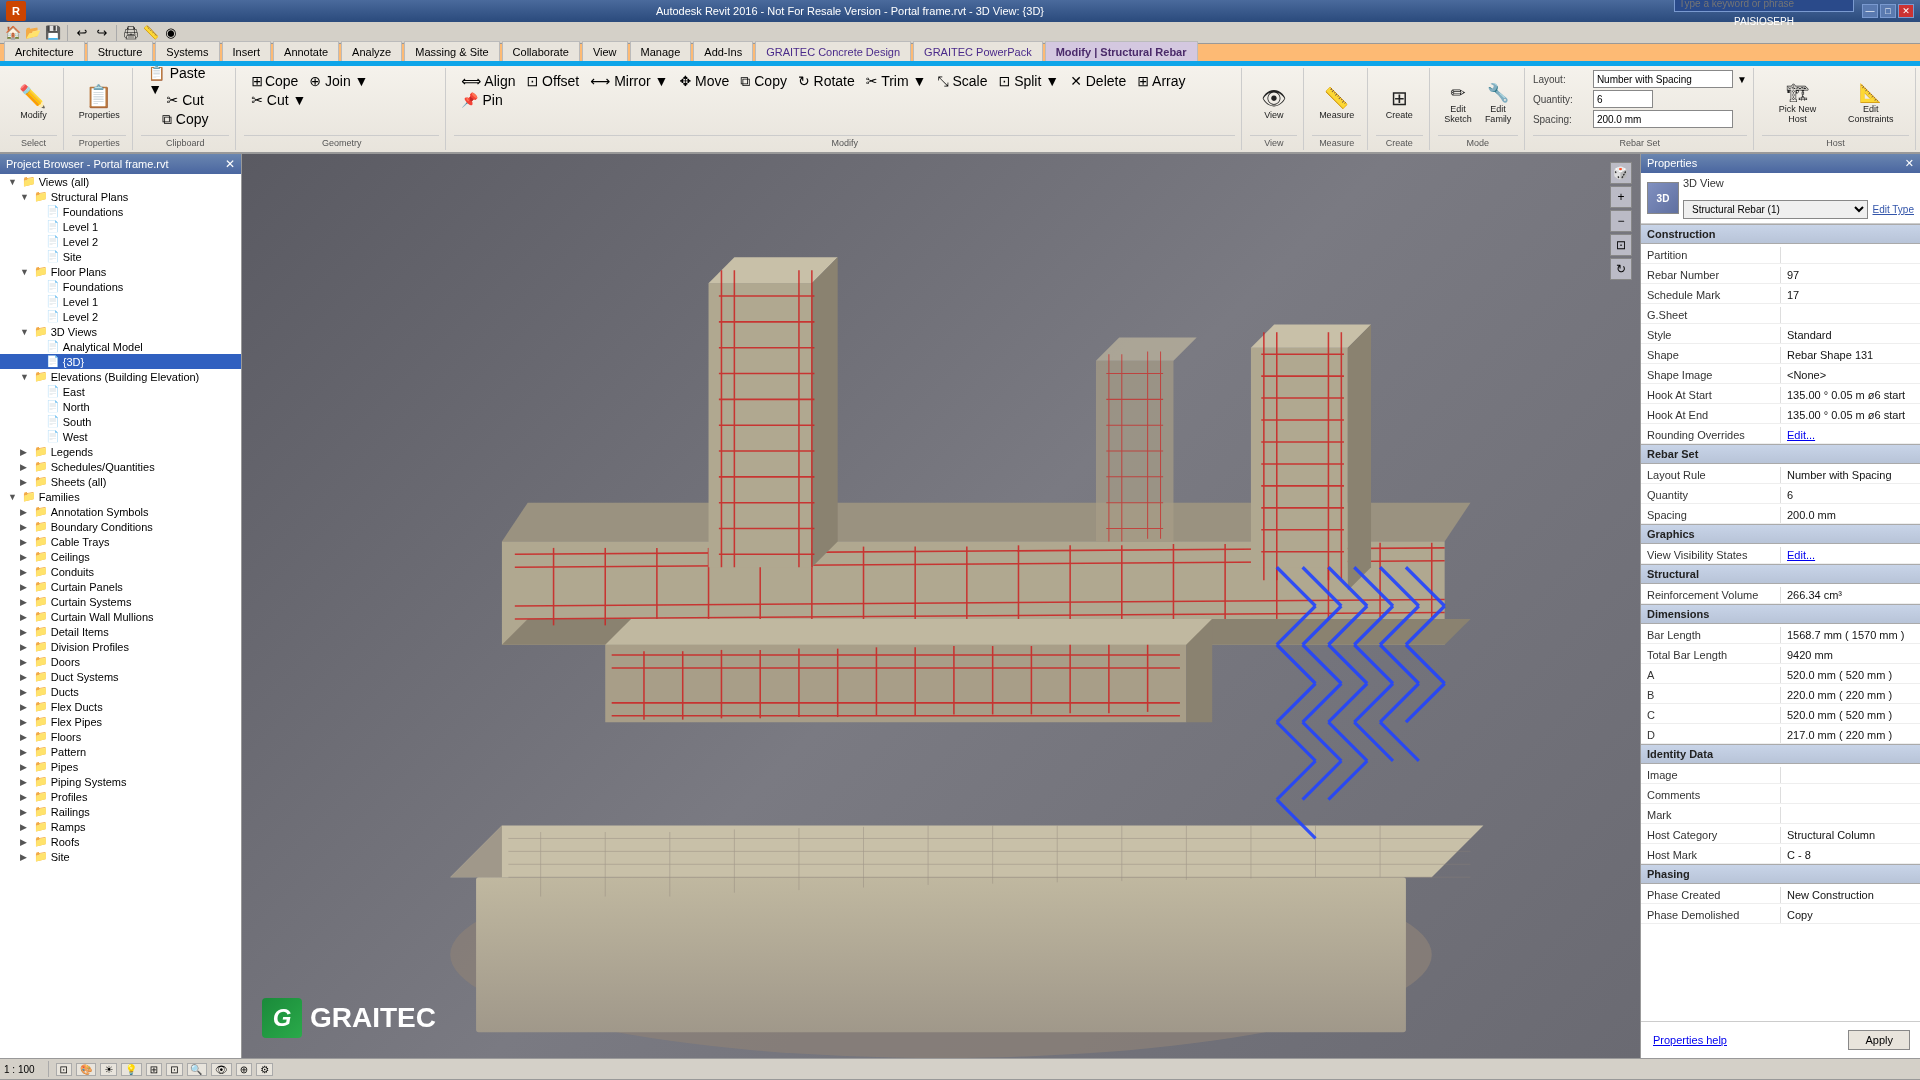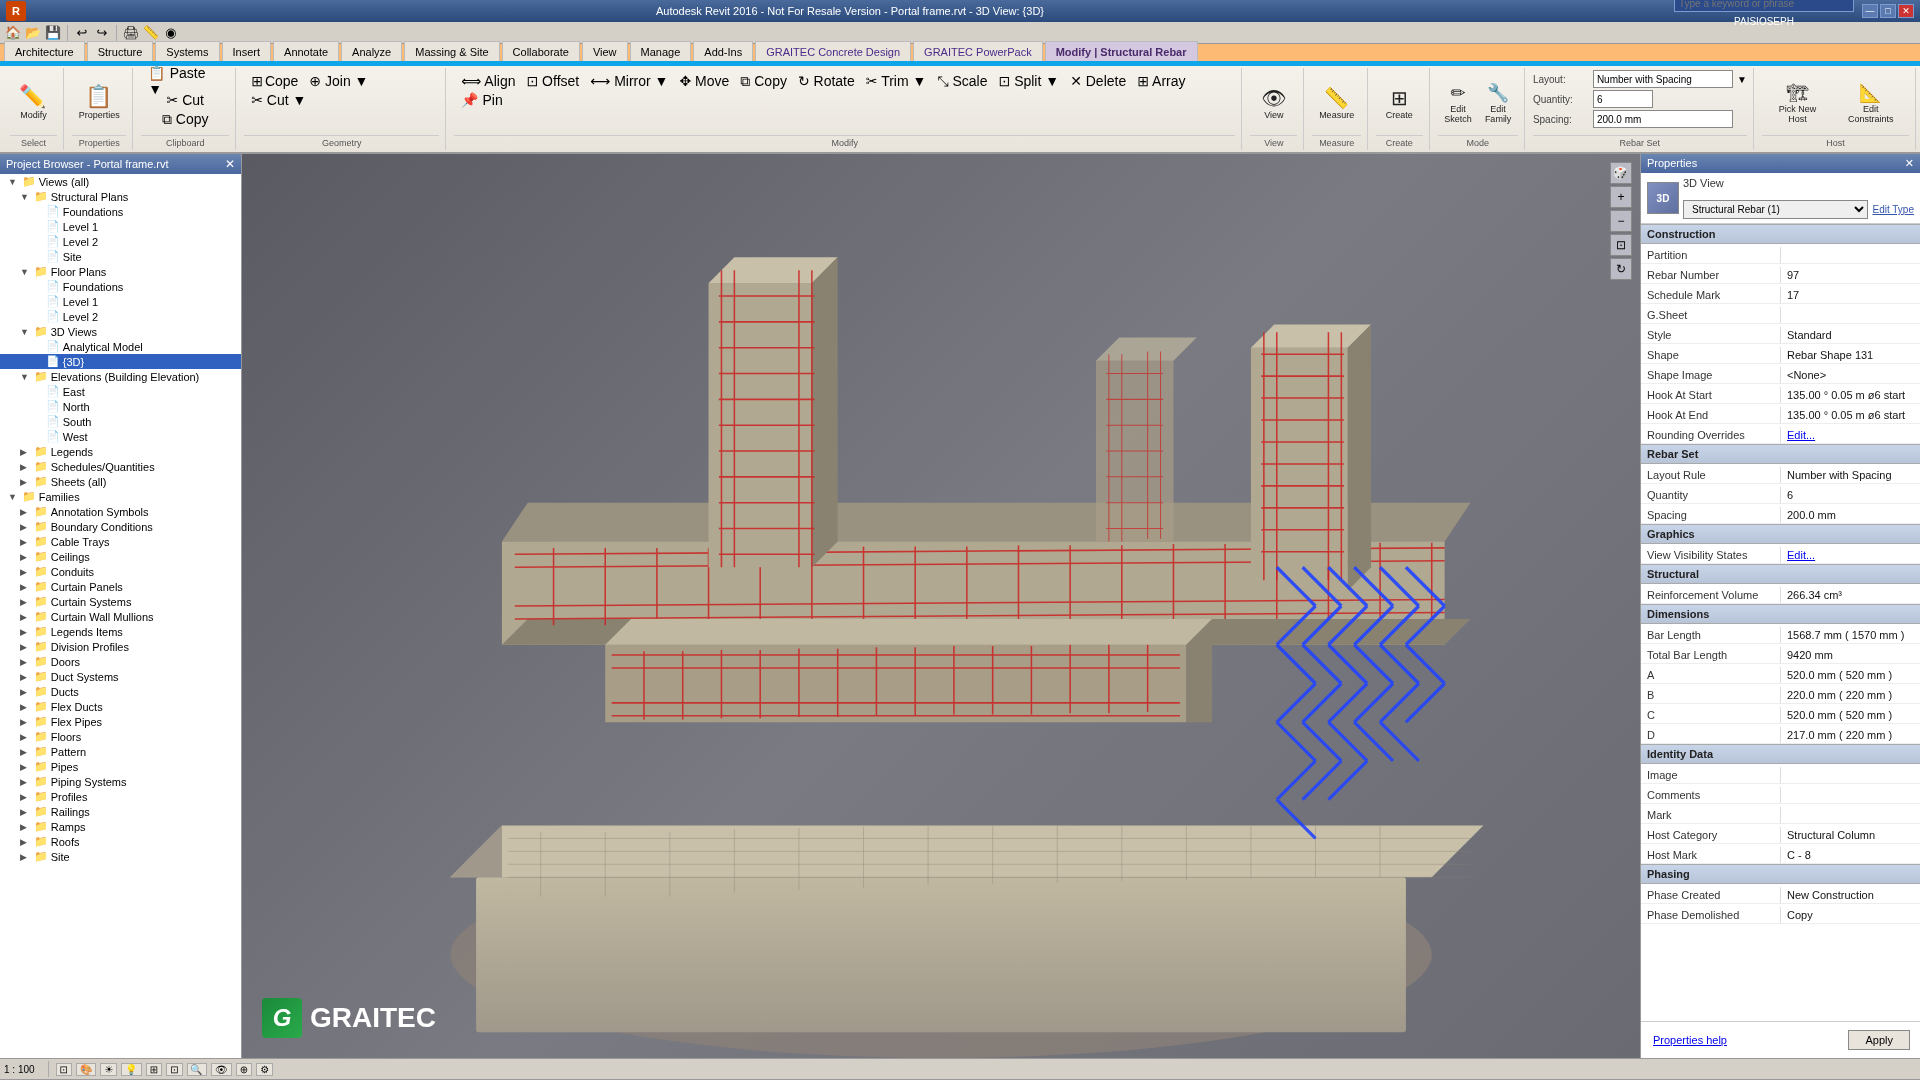--- a/index.html
+++ b/index.html
@@ -735,21 +735,21 @@
       <span>Curtain Systems</span>
     </div>
         <div class="tree-item" style="padding-left: 20px;">
       <span style="width:14px;font-size:9px;color:#555;">▶</span>
       <span style="font-size:11px;margin-right:3px;">📁</span>
       <span>Curtain Wall Mullions</span>
     </div>
         <div class="tree-item" style="padding-left: 20px;">
       <span style="width:14px;font-size:9px;color:#555;">▶</span>
       <span style="font-size:11px;margin-right:3px;">📁</span>
-      <span>Legends Items</span>
+      <span>Detail Items</span>
     </div>
         <div class="tree-item" style="padding-left: 20px;">
       <span style="width:14px;font-size:9px;color:#555;">▶</span>
       <span style="font-size:11px;margin-right:3px;">📁</span>
       <span>Division Profiles</span>
     </div>
         <div class="tree-item" style="padding-left: 20px;">
       <span style="width:14px;font-size:9px;color:#555;">▶</span>
       <span style="font-size:11px;margin-right:3px;">📁</span>
       <span>Doors</span>

